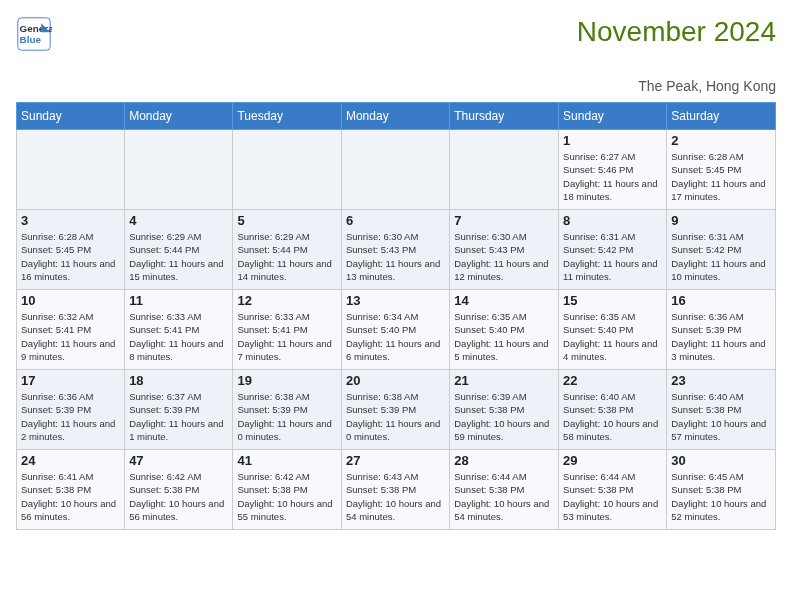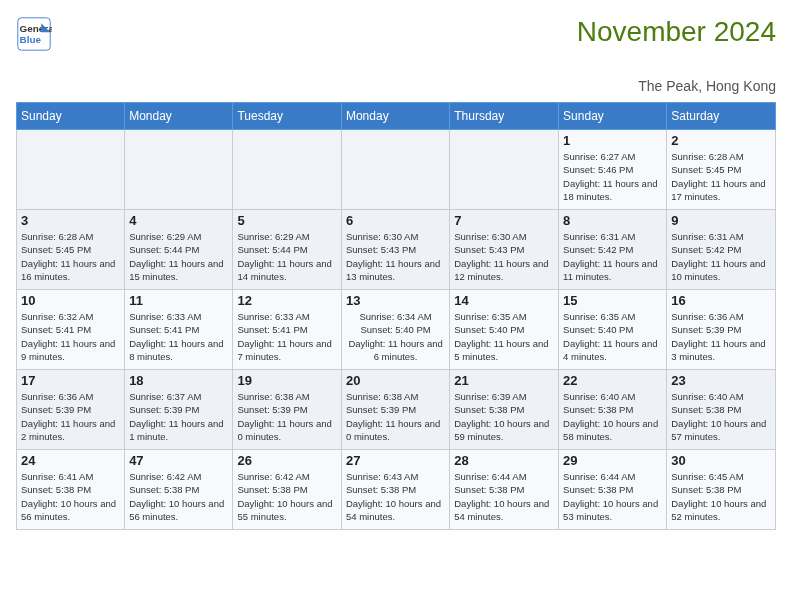--- a/index.html
+++ b/index.html
@@ -189,21 +189,21 @@
 Daylight: 11 hours and 8 minutes.</div>
         </td>
         <td>
           <span class="day-num">12</span>
           <div class="day-info" style="white-space: pre-line;">Sunrise: 6:33 AM
 Sunset: 5:41 PM
 Daylight: 11 hours and 7 minutes.</div>
         </td>
         <td>
           <span class="day-num">13</span>
-          <div class="day-info" style="white-space: pre-line; text-align: center;">Sunrise: 6:34 AM
+          <div class="day-info" style="white-space: pre-line;">Sunrise: 6:34 AM
 Sunset: 5:40 PM
 Daylight: 11 hours and 6 minutes.</div>
         </td>
         <td>
           <span class="day-num">14</span>
           <div class="day-info" style="white-space: pre-line;">Sunrise: 6:35 AM
 Sunset: 5:40 PM
 Daylight: 11 hours and 5 minutes.</div>
         </td>
         <td>
@@ -270,21 +270,21 @@
 Sunset: 5:38 PM
 Daylight: 10 hours and 56 minutes.</div>
         </td>
         <td>
           <span class="day-num">47</span>
           <div class="day-info" style="white-space: pre-line;">Sunrise: 6:42 AM
 Sunset: 5:38 PM
 Daylight: 10 hours and 56 minutes.</div>
         </td>
         <td>
-          <span class="day-num">26</span>
+          <span class="day-num">41</span>
           <div class="day-info" style="white-space: pre-line;">Sunrise: 6:42 AM
 Sunset: 5:38 PM
 Daylight: 10 hours and 55 minutes.</div>
         </td>
         <td>
           <span class="day-num">27</span>
           <div class="day-info" style="white-space: pre-line;">Sunrise: 6:43 AM
 Sunset: 5:38 PM
 Daylight: 10 hours and 54 minutes.</div>
         </td>

